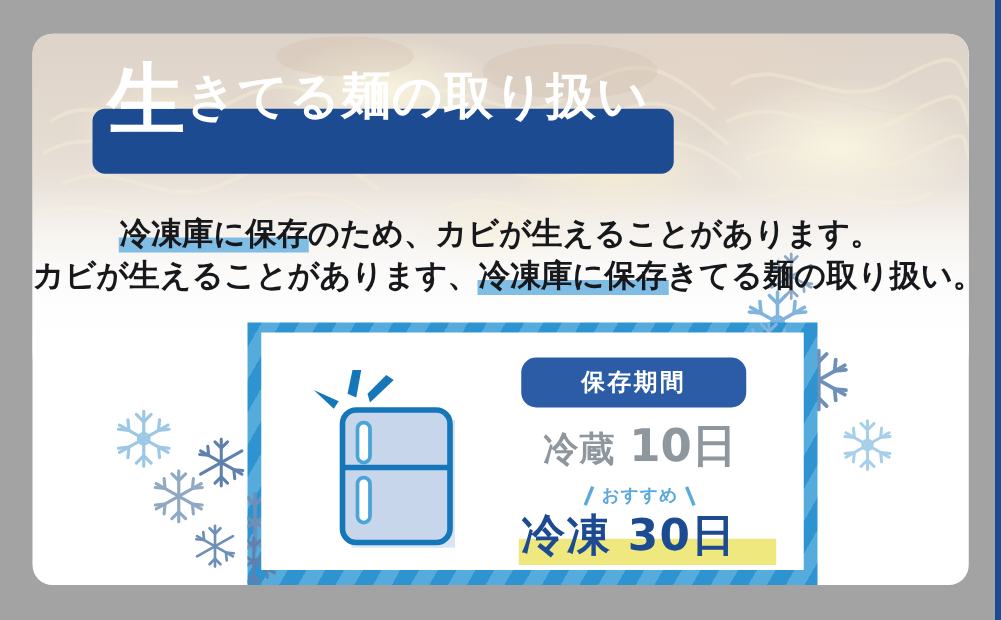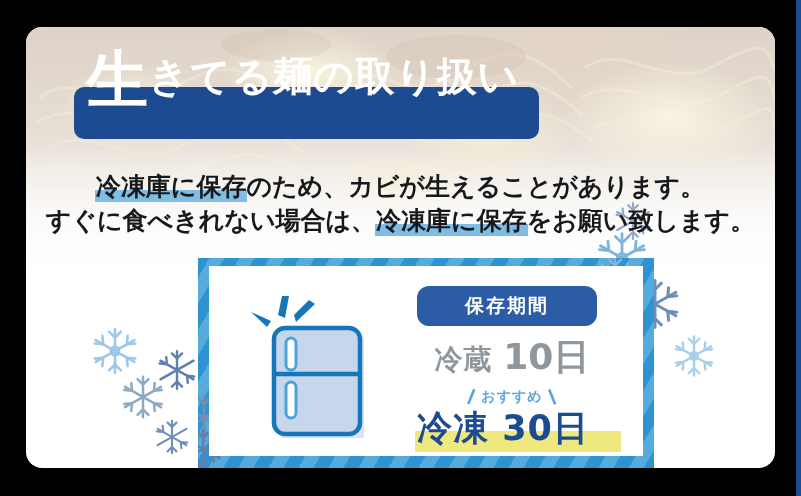--- a/index.html
+++ b/index.html
@@ -5,21 +5,21 @@
   html,body{margin:0;padding:0;}
   body{
     width:801px;height:496px;overflow:hidden;
     background:#1d4b91;
     font-family:"Liberation Sans","DejaVu Sans",sans-serif;
   }
 
   
   #poster{
     position:relative;width:796px;height:496px;
-    background:#000000;
+    background:#a3a3a3;
   }
 
   
   .panel{
     position:absolute;left:26px;top:27px;width:749px;height:441px;
     background:#ffffff;border-radius:16px;overflow:hidden;
   }
 
   
   .photo{
@@ -243,21 +243,21 @@
         <path d="M32 16 l-7 -7 M32 16 l7 -7 M32 48 l-7 7 M32 48 l7 7"></path>
         <path d="M18 24 l-10 -1 M18 24 l-1 -10 M46 40 l10 1 M46 40 l1 10"></path>
       </g>
     </svg>
 
     <div class="title-banner"></div>
     <div class="title-text"><span class="title-big">生</span><span class="title-rest">きてる麺の取り扱い</span></div>
 
     <div class="sub sub1"><span class="hl">冷凍庫に保存</span><span>のため、カビが生えることがあります。</span></div>
 
-    <div class="sub sub2"><span>すぐに食べきれない場合は、</span><span class="hl">冷凍庫に保存</span><span>をお願い致します。</span></div>
+    <div class="sub sub2"><span>カビが生えることがあります、</span><span class="hl">冷凍庫に保存</span><span>きてる麺の取り扱い。</span></div>
 
     <div class="card-wrap">
 
       <svg class="flake" style="left:390px;top:-6px;width:54px;height:54px;" viewBox="0 0 64 64">
         <g stroke="#7fb4dd" stroke-width="3" stroke-linecap="round" fill="none">
           <path d="M32 6 V58 M9 19 L55 45 M55 19 L9 45"></path>
           <path d="M32 16 l-7 -7 M32 16 l7 -7 M32 48 l-7 7 M32 48 l7 7"></path>
           <path d="M18 24 l-10 -1 M18 24 l-1 -10 M46 40 l10 1 M46 40 l1 10"></path>
           <path d="M46 24 l10 -1 M46 24 l1 -10 M18 40 l-10 1 M18 40 l-1 10"></path>
         </g>

